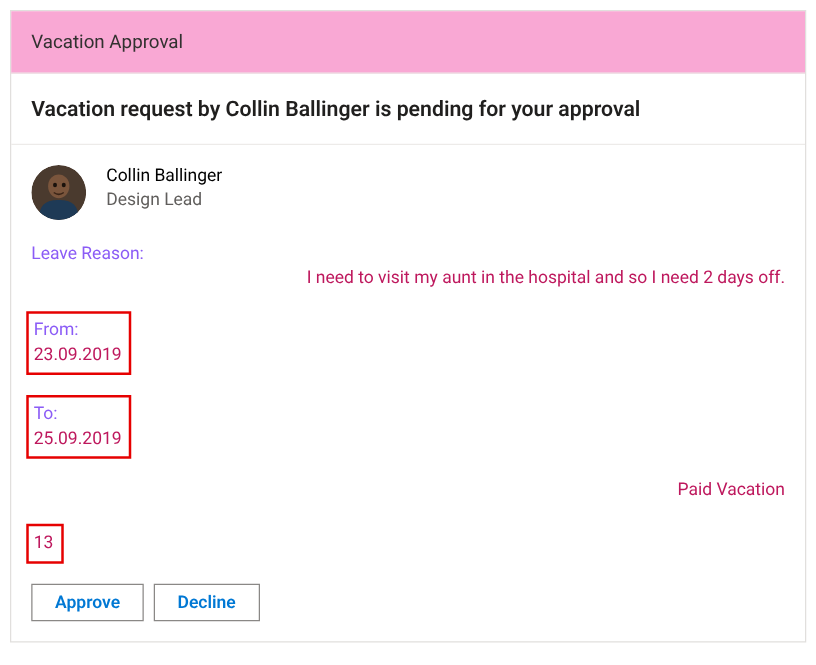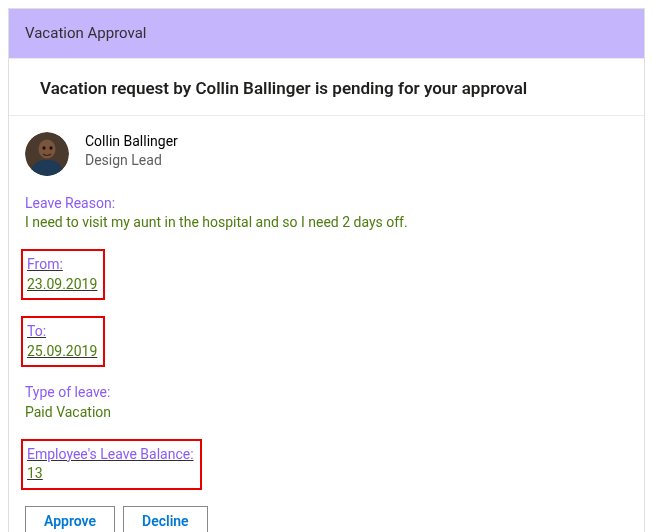--- a/index.html
+++ b/index.html
@@ -12,33 +12,33 @@
     font-size: 14px;
     line-height: 1.4;
   }
   .card {
     width: 637px;
     border: 1px solid #e1dfdd;
     background: #fff;
   }
   .card-header {
     padding: 14px 16px;
-    background: #c4b5fd;
+    background: #f9a8d4;
     border-bottom: 1px solid #edebe9;
     font-size: 15px;
     color: #323130;
   }
   .card-body {
     padding: 18px 16px 16px 16px;
   }
   .body-title {
     font-size: 17px;
     font-weight: 600;
     color: #201f1e;
-    margin: 0 0 14px 15px;
+    margin: 0 0 14px 0;
   }
   .divider {
     height: 1px;
     background: #edebe9;
     margin: 0 -16px 16px -16px;
   }
   .person {
     display: flex;
     align-items: flex-start;
     gap: 16px;
@@ -50,27 +50,26 @@
     border-radius: 50%;
     overflow: hidden;
     flex-shrink: 0;
     display: block;
   }
   .person-info { padding-top: 0; }
   .person-name { font-weight: 400; color: #000000; }
   .person-role, .person-loc { color: #605e5c; line-height: 1.35; }
   .field { margin-bottom: 16px; }
   .field-label { color: #8b5cf6; }
-  .field-value { color: #4d7c0f; }
+  .field-value { color: #be185d; text-align: right; }
   .hl {
     display: inline-block;
     border: 2.5px solid #e60000;
     padding: 4px 6px 4px 4px;
     margin-left: -4px;
-    text-decoration: underline;
   }
   .actions {
     display: flex;
     gap: 8px;
     margin-top: 6px;
   }
   .btn {
     display: inline-block;
     border: 1px solid #8a8886;
     background: #fff;
@@ -134,27 +133,25 @@
     </div>
 
     <div class="field">
       <span class="hl">
         <div class="field-label">To:</div>
         <div class="field-value">25.09.2019</div>
       </span>
     </div>
 
     <div class="field">
-      <div class="field-label">Type of leave:</div>
       <div class="field-value">Paid Vacation</div>
     </div>
 
     <div class="field">
       <span class="hl">
-        <div class="field-label">Employee's Leave Balance:</div>
         <div class="field-value">13</div>
       </span>
     </div>
 
     <div class="actions">
       <button class="btn">Approve</button>
       <button class="btn">Decline</button>
     </div>
 
   </div>

